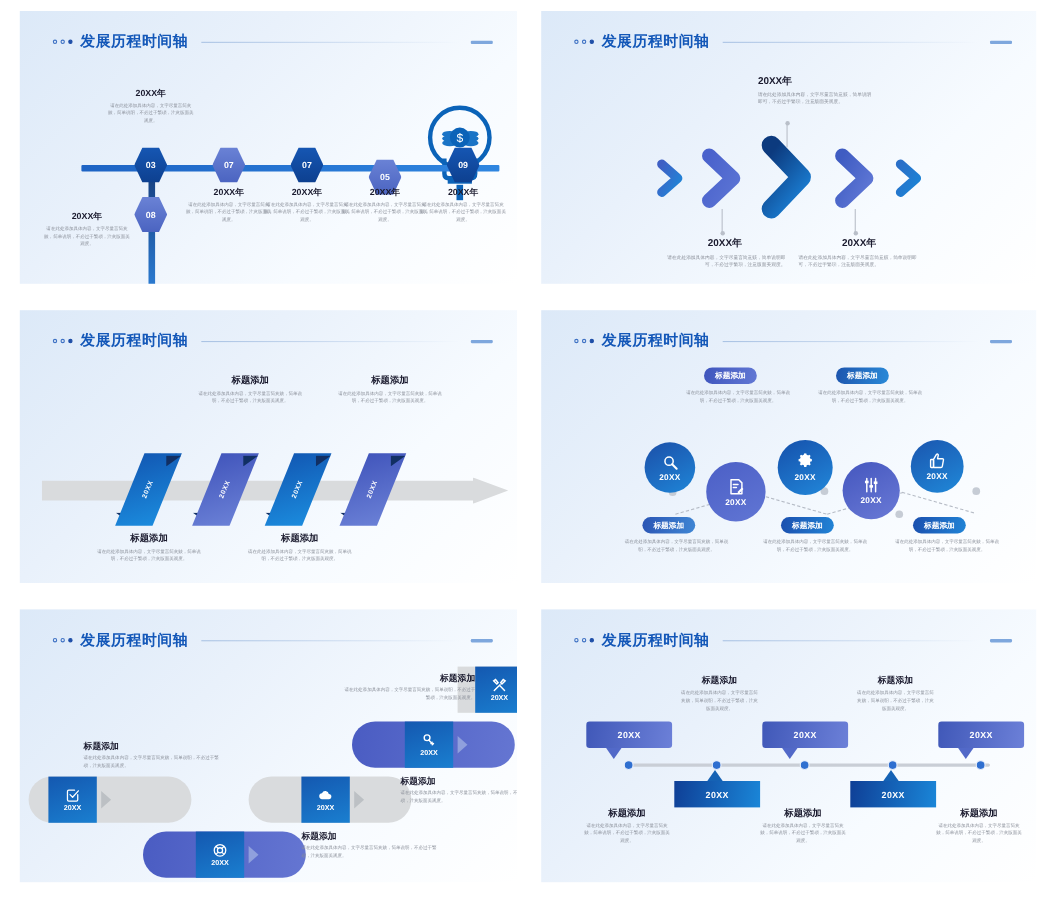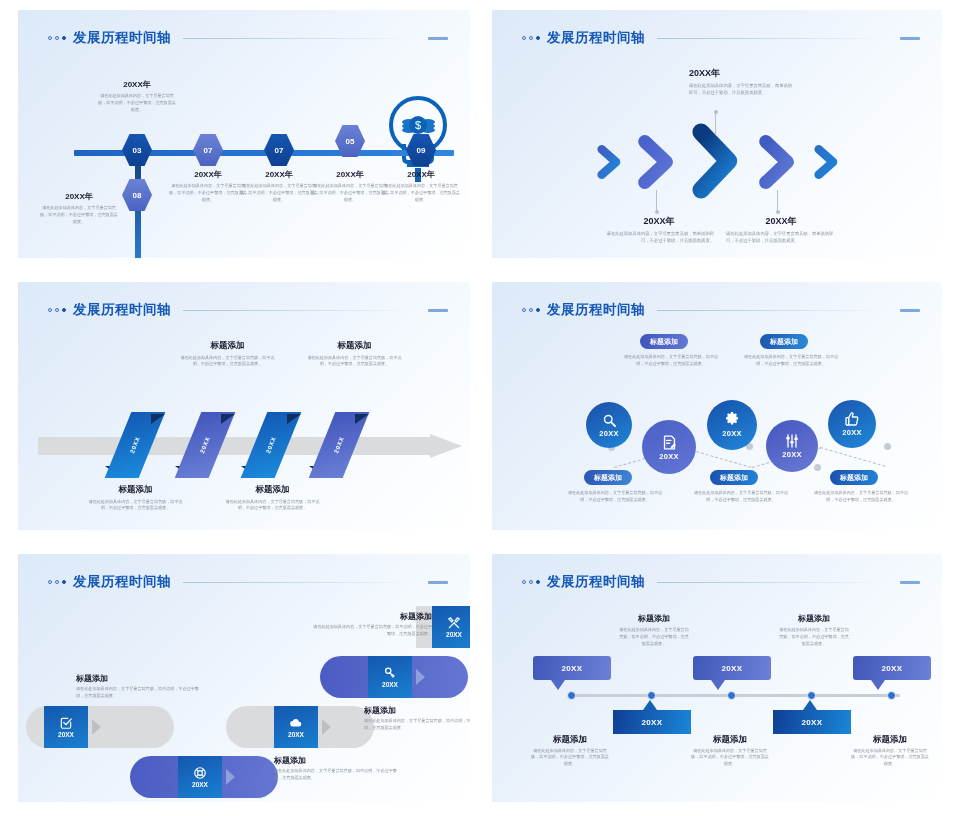--- a/index.html
+++ b/index.html
@@ -134,21 +134,21 @@
           </div>
         <div class="hex dk" style="left:92px;top:83px;">
           <span>03</span>
           </div>
         <div class="hex lt" style="left:163px;top:83px;">
           <span>07</span>
           </div>
         <div class="hex dk" style="left:234px;top:83px;">
           <span>07</span>
           </div>
-        <div class="hex lt" style="left:305px;top:74px;">
+        <div class="hex lt" style="left:305px;top:94px;">
           <span>05</span>
           </div>
         <div class="hex dk" style="left:376px;top:83px;">
           <span>09</span>
           </div>
 
         <div style="position:absolute;left:10px;top:142px;width:78px;">
           <div class="ttl">20XX年</div>
           <div class="txt" style="margin-top:3px;">请在此处添加具体内容，文字尽量言简意赅，简单说明，不必过于繁琐，注意版面美观度。</div>
         </div>

